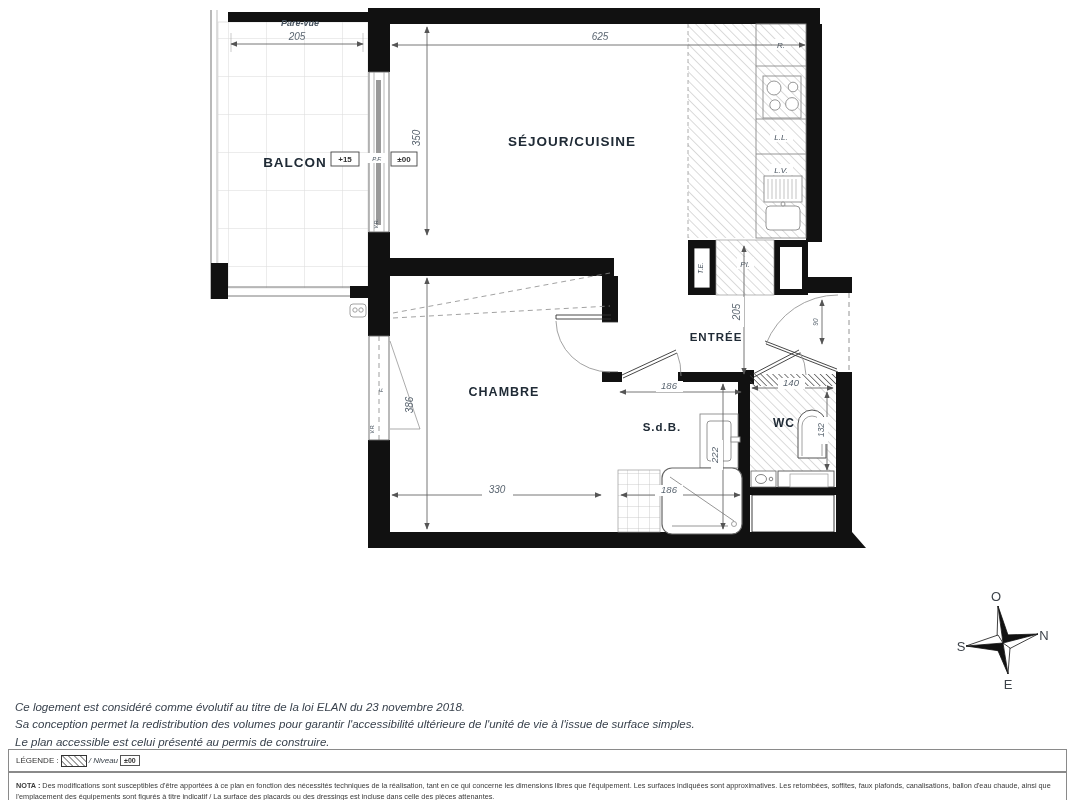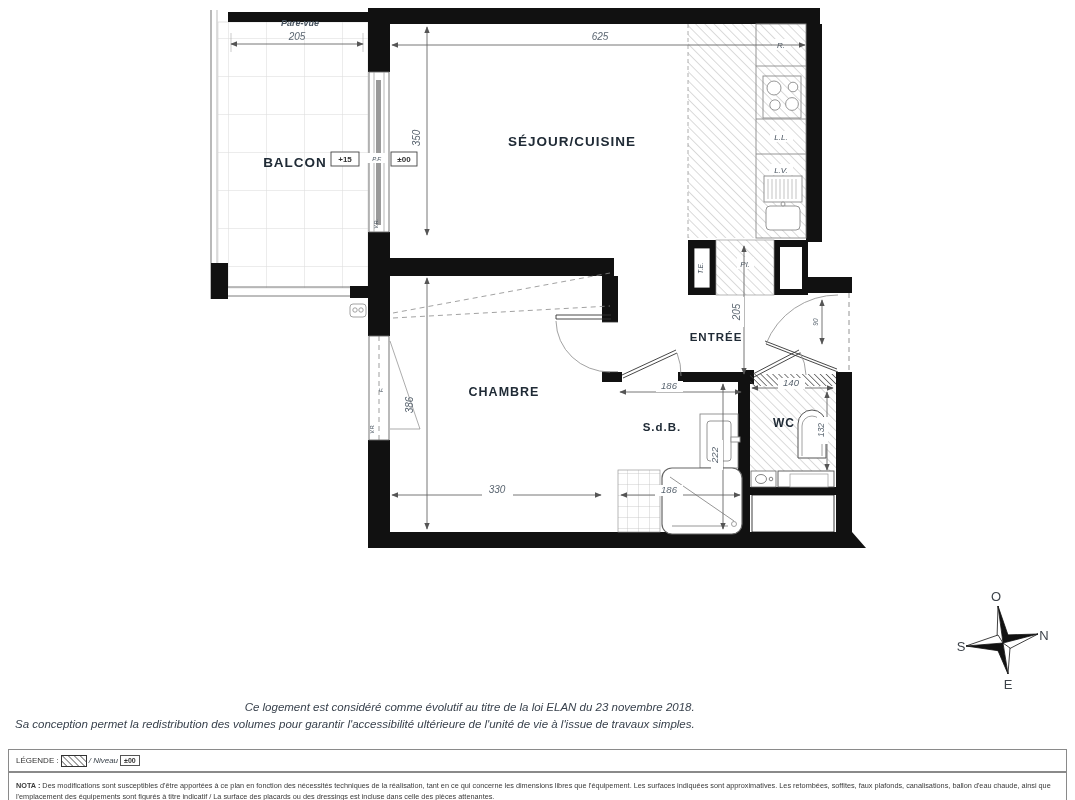--- a/index.html
+++ b/index.html
@@ -5,21 +5,21 @@
   html,body{margin:0;padding:0;background:#fff;}
   .page{position:relative;width:1075px;height:800px;background:#ffffff;overflow:hidden;
         font-family:"Liberation Sans","DejaVu Sans",sans-serif;}
   svg text{font-family:"Liberation Sans","DejaVu Sans",sans-serif;}
   .room-label{font-weight:bold;fill:#202b36;letter-spacing:1px;}
   .dim-text{font-style:italic;fill:#5a6570;}
   .tag-text{font-style:italic;fill:#46525e;}
   .badge-text{font-weight:bold;fill:#333;}
   .compass-letter{fill:#3d434a;font-size:13px;}
   .notes{position:absolute;left:15px;top:699px;font-size:11.5px;font-style:italic;
-         color:#39424d;line-height:1.5;text-align:right;}
+         color:#39424d;line-height:1.5;}
   .legend-bar{position:absolute;left:8px;right:8px;top:749px;height:21px;border:1px solid #8a8a8a;
               display:flex;align-items:center;padding:0 7px;gap:2px;font-size:8px;color:#3c444c;
               white-space:nowrap;overflow:hidden;}
   .legend-title{font-style:normal;color:#333;}
   .legend-items{font-style:italic;}
   .niv-box{border:1px solid #555;font-size:7px;font-weight:bold;padding:0 3px;line-height:9px;color:#333;}
   .nota-bar{position:absolute;left:8px;right:8px;top:772px;height:22px;border:1px solid #8a8a8a;
             border-bottom:3px solid #2e2e2e;padding:8px 7px 0 7px;font-size:7.3px;color:#3a3a3a;line-height:1.45;}
   .nota-title{font-weight:bold;}
 </style>
@@ -277,21 +277,22 @@
     <text x="996" y="601" class="compass-letter" text-anchor="middle">O</text>
     <text x="1044" y="640" class="compass-letter" text-anchor="middle">N</text>
     <text x="961" y="651" class="compass-letter" text-anchor="middle">S</text>
     <text x="1008" y="689" class="compass-letter" text-anchor="middle">E</text>
   </g>
 </svg>
 
 
 <div class="notes">
   <div>Ce logement est considéré comme évolutif au titre de la loi ELAN du 23 novembre 2018.</div>
-  <div>Sa conception permet la redistribution des volumes pour garantir l'accessibilité ultérieure de l'unité de vie à l'issue de travaux simples.</div>
+  <div>Sa conception permet la redistribution des volumes pour garantir l'accessibilité ultérieure de l'unité de vie à l'issue de surface simples.</div>
+  <div>Le plan accessible est celui présenté au permis de construire.</div>
 </div>
 
 
 <div class="legend-bar">
   <span class="legend-title">LÉGENDE :</span>
   <svg width="26" height="12">
     <rect x="0.5" y="0.5" width="25" height="11" fill="url(#hatchD)" stroke="#333" stroke-width="1"></rect>
   </svg>
   <span class="legend-items">/  Niveau</span>
   <span class="niv-box">±00</span>

